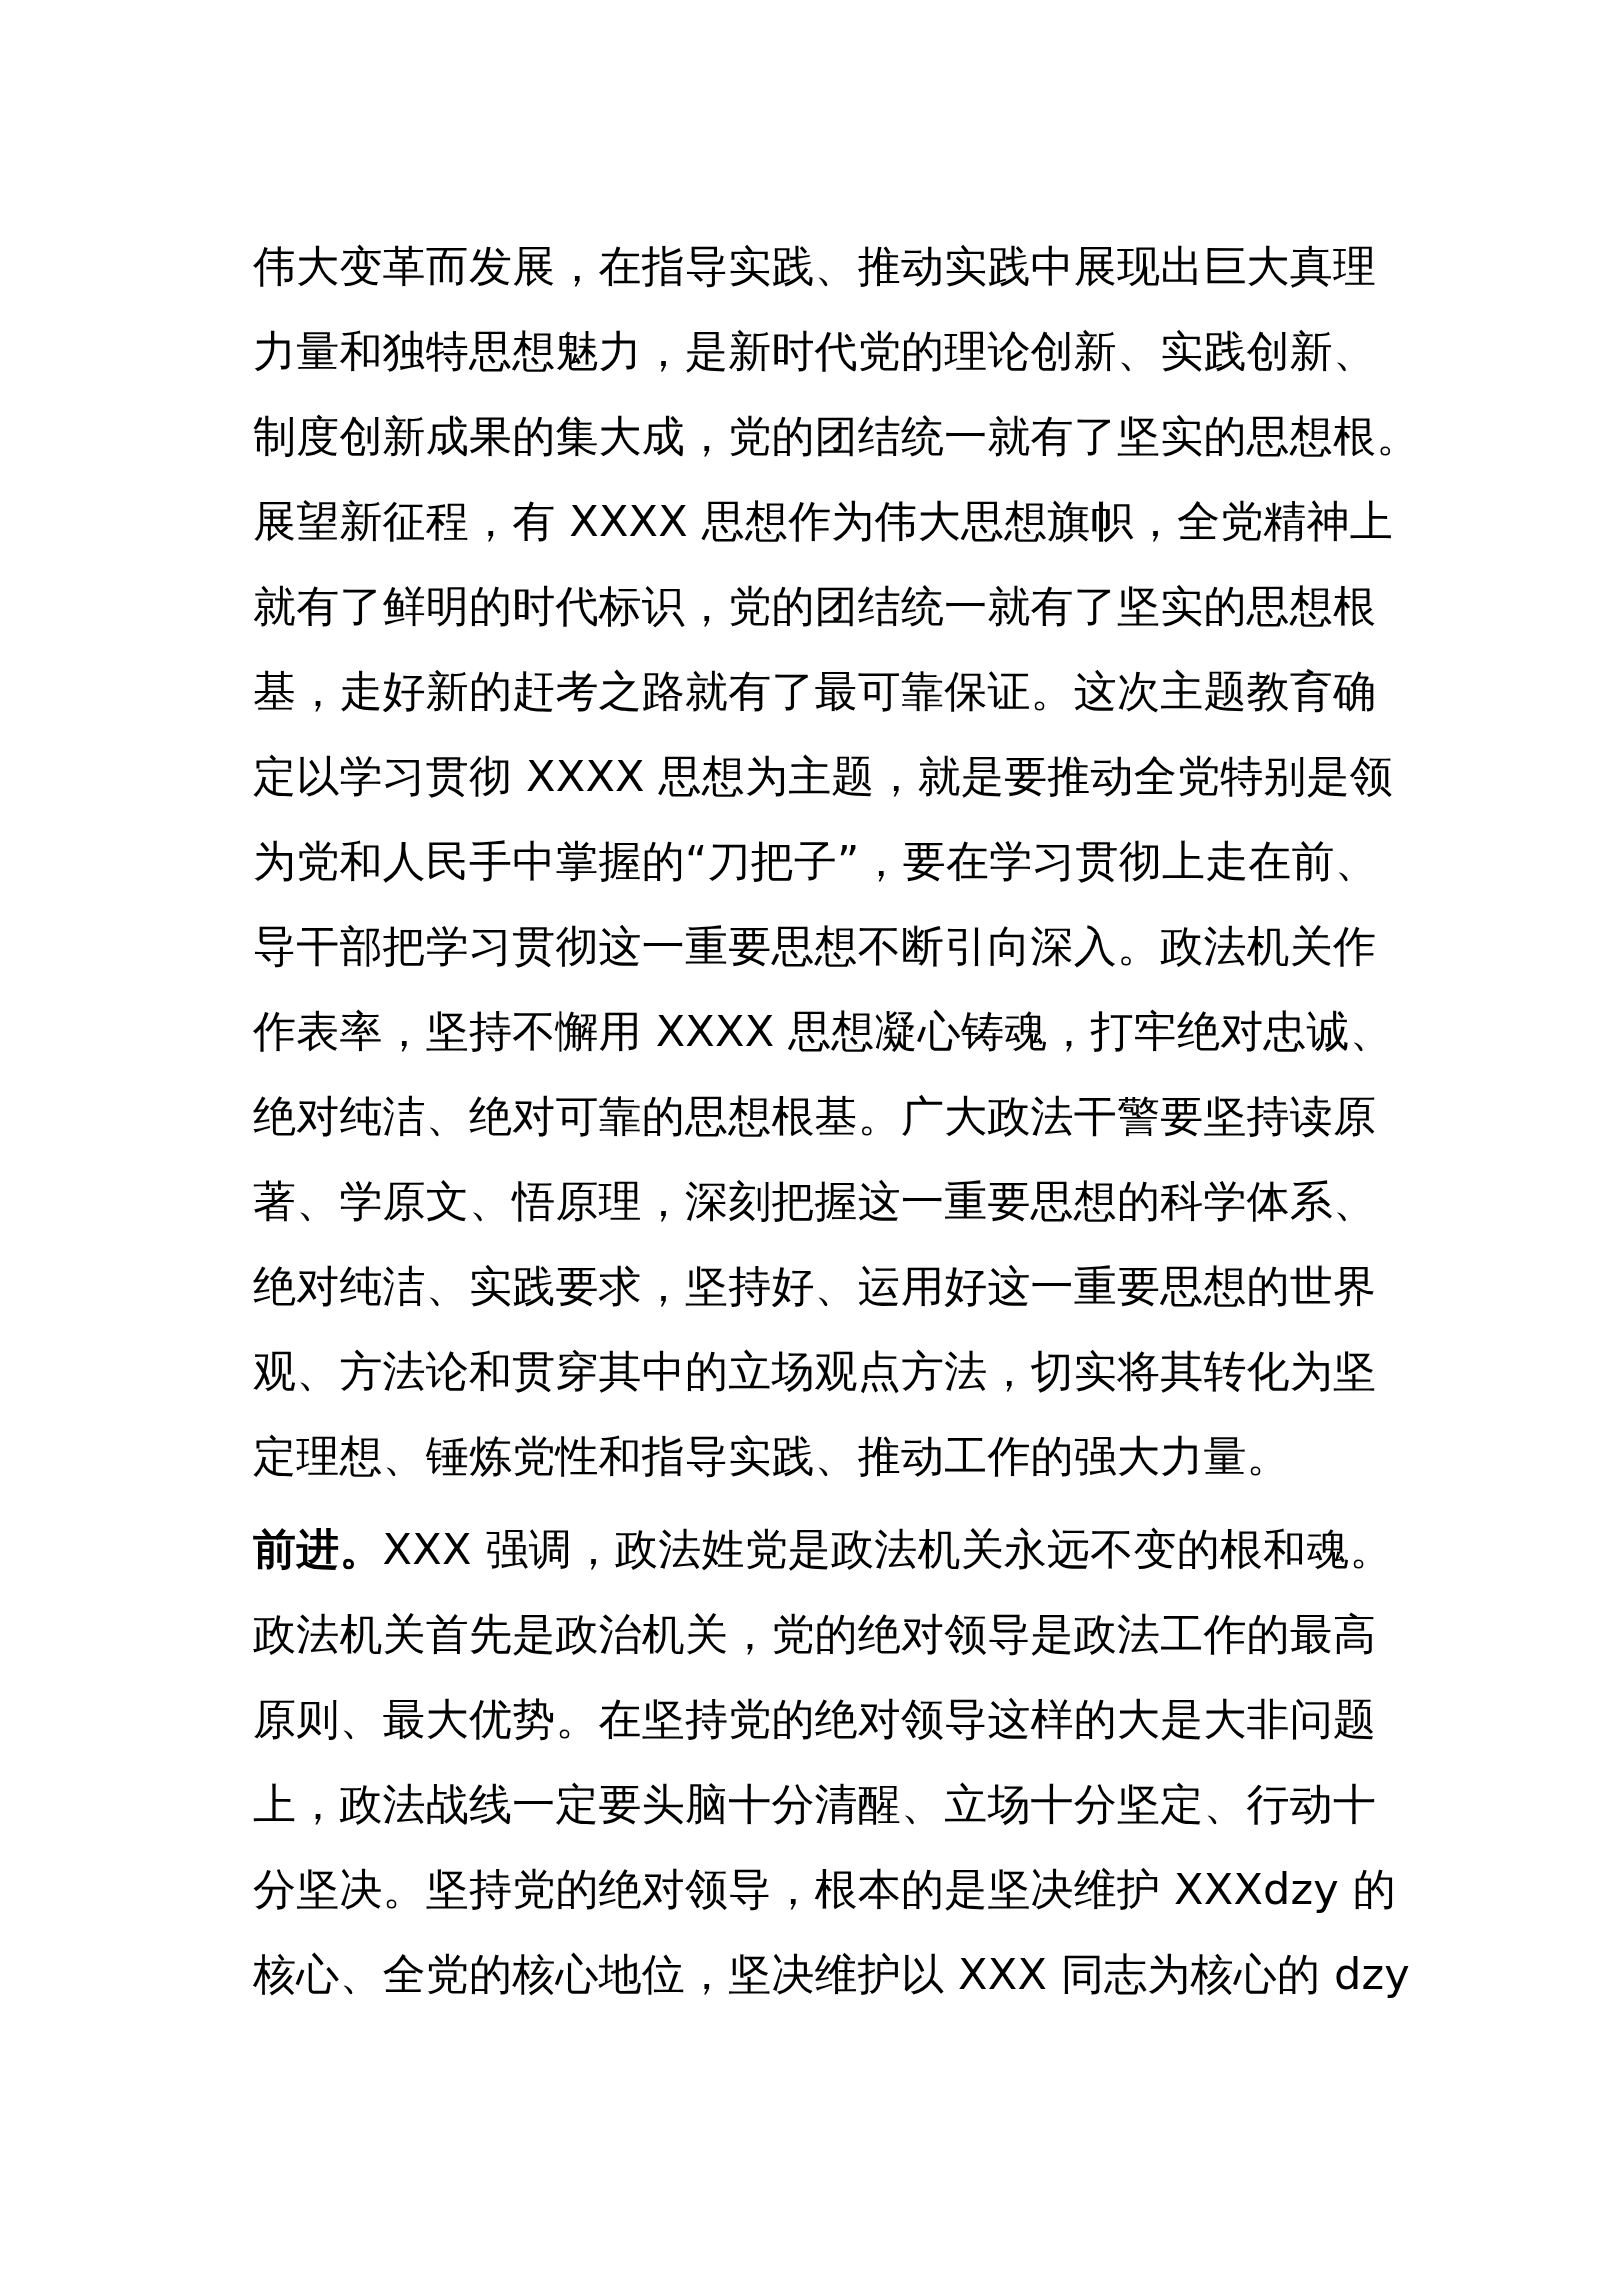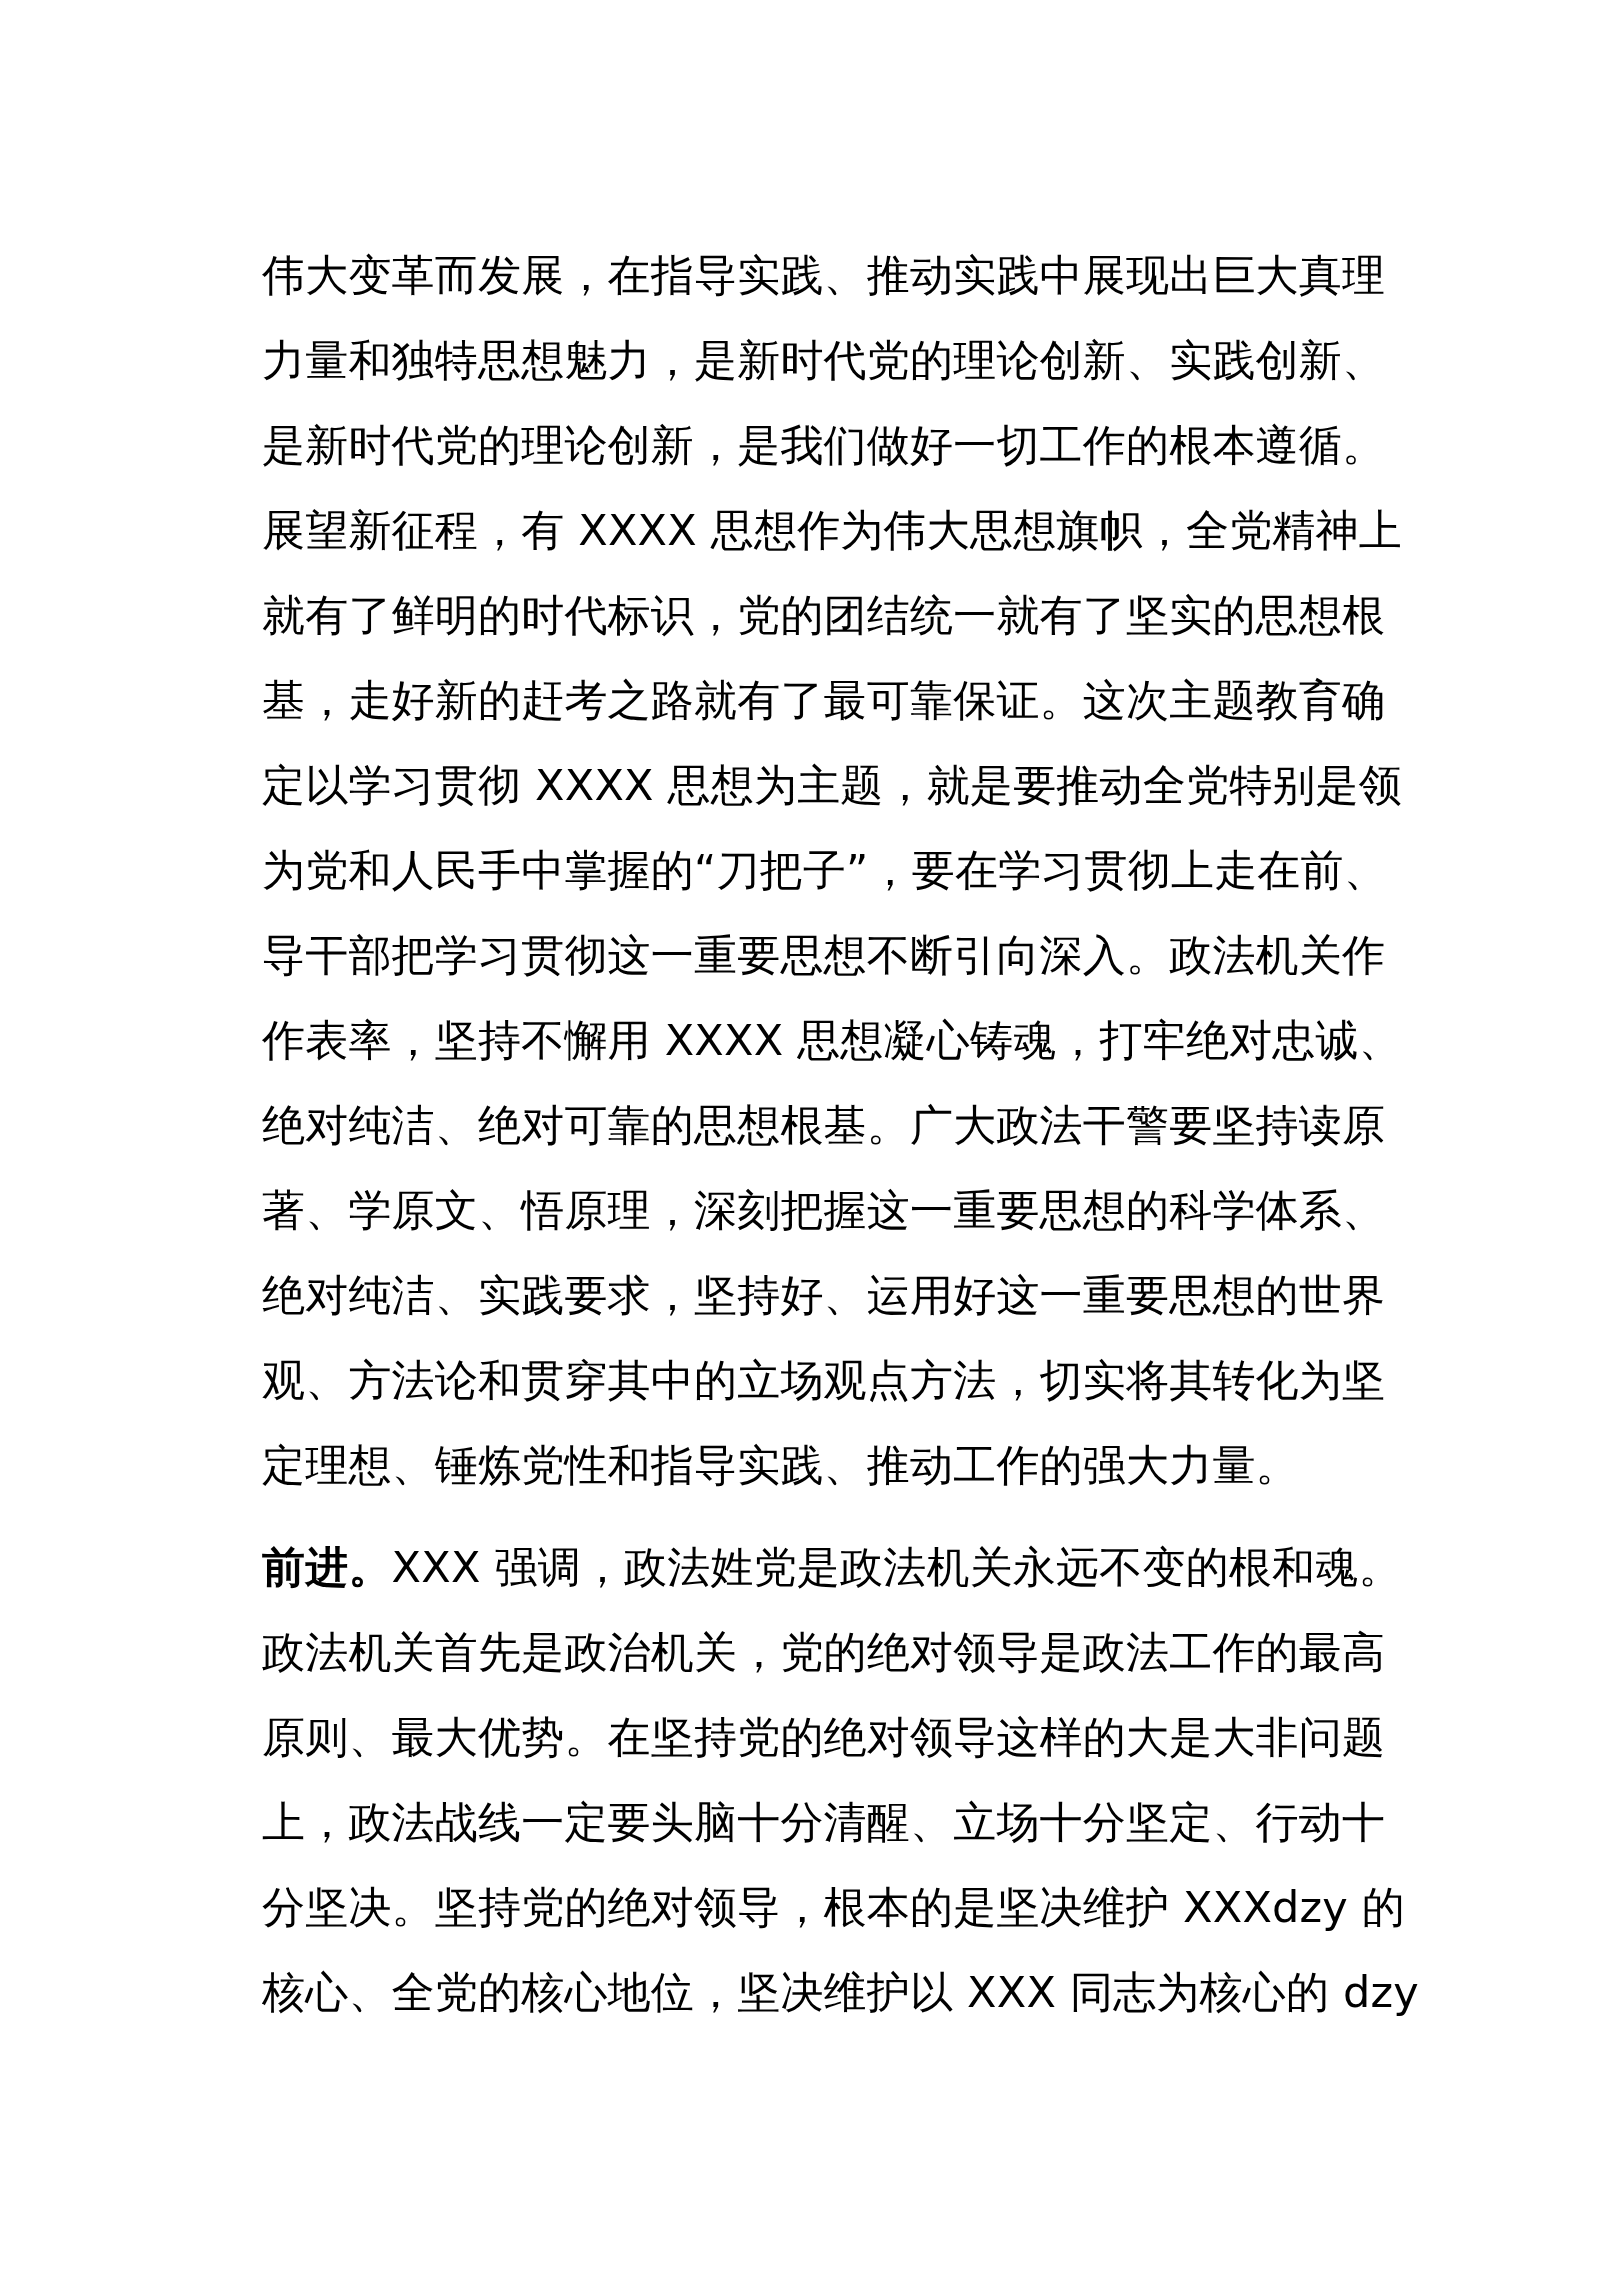--- a/index.html
+++ b/index.html
@@ -20,21 +20,21 @@
     background: #ffffff;
   }
   .doc-body {
     position: absolute;
     left: 245px;
     top: 216px;
     width: 1131px;
     color: #000000;
   }
   .paragraph {
-    margin: 17px;
+    margin: 8px;
     padding: 0;
   }
   .line {
     font-size: 43px;
     height: 85px;
     line-height: 85px;
     white-space: nowrap;
     text-align: left;
     letter-spacing: 0.2px;
   }
@@ -49,21 +49,21 @@
   .run.bold { font-weight: 700; }
 </style>
 </head>
 <body style="background: rgb(255, 255, 255);">
 
 <div class="doc-page">
   <div class="doc-body" id="doc-body" style="color: rgb(0, 0, 0);">
       <div class="paragraph">
         <div class="line just"><span class="run">伟大变革而发展，在指导实践、推动实践中展现出巨大真理</span></div>
         <div class="line just"><span class="run">力量和独特思想魅力，是新时代党的理论创新、实践创新、</span></div>
-        <div class="line just"><span class="run">是新时代党的理论创新，是我们做好一切工作的根本遵循。</span></div>
+        <div class="line just"><span class="run">制度创新成果的集大成，党的团结统一就有了坚实的思想根。</span></div>
         <div class="line just"><span class="run">展望新征程，有 XXXX 思想作为伟大思想旗帜，全党精神上</span></div>
         <div class="line just"><span class="run">就有了鲜明的时代标识，党的团结统一就有了坚实的思想根</span></div>
         <div class="line just"><span class="run">基，走好新的赶考之路就有了最可靠保证。这次主题教育确</span></div>
         <div class="line just"><span class="run">定以学习贯彻 XXXX 思想为主题，就是要推动全党特别是领</span></div>
         <div class="line just"><span class="run">为党和人民手中掌握的“刀把子”，要在学习贯彻上走在前、</span></div>
         <div class="line just"><span class="run">导干部把学习贯彻这一重要思想不断引向深入。政法机关作</span></div>
         <div class="line just"><span class="run">作表率，坚持不懈用 XXXX 思想凝心铸魂，打牢绝对忠诚、</span></div>
         <div class="line just"><span class="run">绝对纯洁、绝对可靠的思想根基。广大政法干警要坚持读原</span></div>
         <div class="line just"><span class="run">著、学原文、悟原理，深刻把握这一重要思想的科学体系、</span></div>
         <div class="line just"><span class="run">绝对纯洁、实践要求，坚持好、运用好这一重要思想的世界</span></div>

